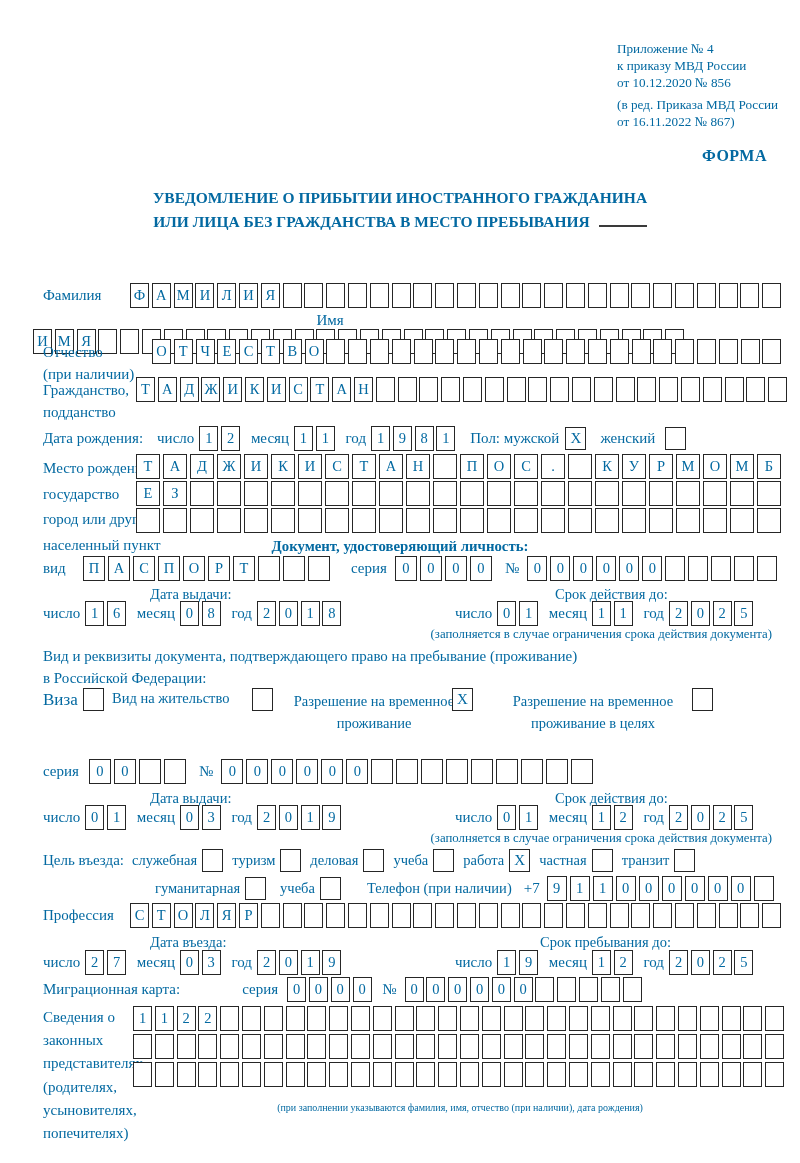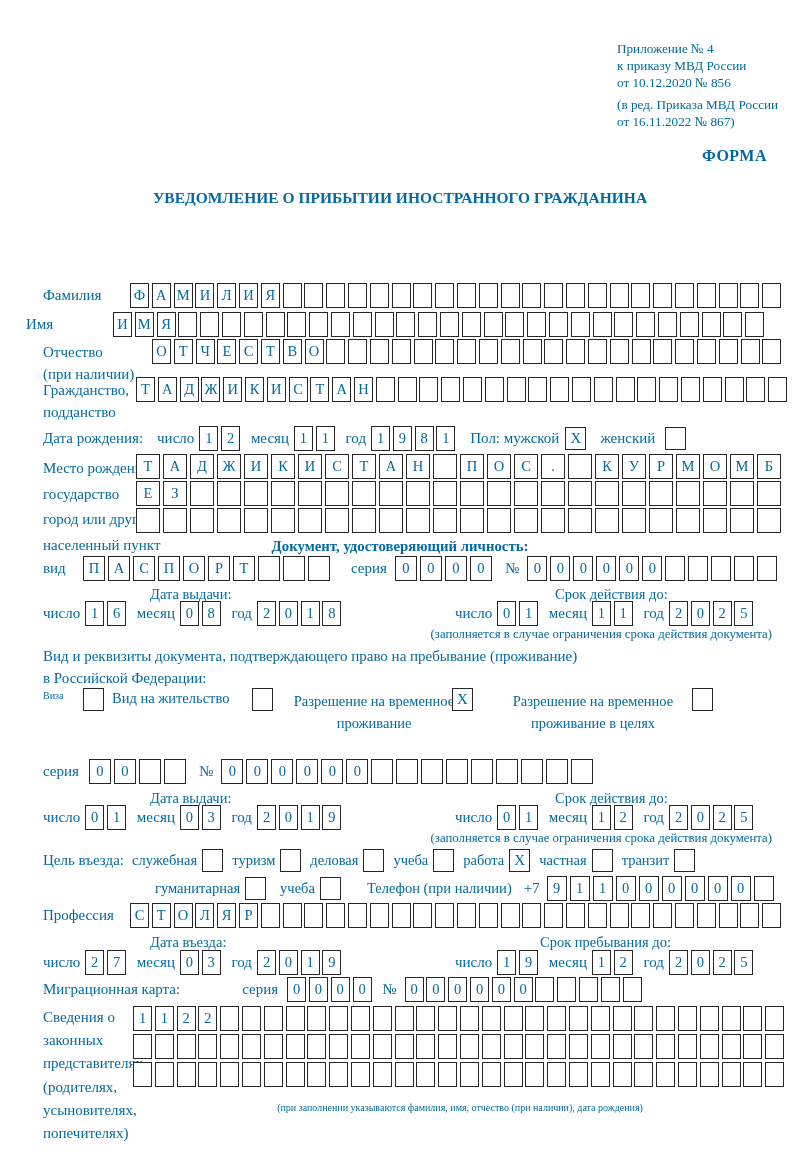--- a/index.html
+++ b/index.html
@@ -53,20 +53,23 @@
     <div>к приказу МВД России</div>
     <div>от 10.12.2020 № 856</div>
     <div class="gap">(в ред. Приказа МВД России</div>
     <div>от 16.11.2022 № 867)</div>
   </div>
 
   <div class="abs forma" style="right:33px;top:147px;">ФОРМА</div>
 
   <div class="abs title" style="top:186px;left:0;">
     <div>УВЕДОМЛЕНИЕ О ПРИБЫТИИ ИНОСТРАННОГО ГРАЖДАНИНА</div>
+    <div>
+      <span>ИЛИ ЛИЦА БЕЗ ГРАЖДАНСТВА В МЕСТО ПРЕБЫВАНИЯ</span><span class="uline"></span>
+    </div>
   </div>
 
 
   <div class="row" style="top:283px;left:43px;">
     <span class="lab" style="width:87px;">Фамилия</span>
     <span class="cells">
         <span class="cell">Ф</span>
         <span class="cell">А</span>
         <span class="cell">М</span>
         <span class="cell">И</span>
@@ -92,21 +95,21 @@
         <span class="cell"></span>
         <span class="cell"></span>
         <span class="cell"></span>
         <span class="cell"></span>
         <span class="cell"></span>
         <span class="cell"></span>
         <span class="cell"></span>
       </span>
   </div>
 
-  <div class="row" style="top:312px;left:26px;">
+  <div class="row" style="top:312px;left:33px;flex-direction:column;">
     <span class="lab" style="width:87px;">Имя</span>
     <span class="cells">
         <span class="cell">И</span>
         <span class="cell">М</span>
         <span class="cell">Я</span>
         <span class="cell"></span>
         <span class="cell"></span>
         <span class="cell"></span>
         <span class="cell"></span>
         <span class="cell"></span>
@@ -403,21 +406,21 @@
       </span>
   </div>
   <div class="abs note" style="top:627px;right:28px;">(заполняется в случае ограничения срока действия документа)</div>
 
   <div class="abs para" style="top:645px;left:43px;">
     <div>Вид и реквизиты документа, подтверждающего право на пребывание (проживание)</div>
     <div>в Российской Федерации:</div>
   </div>
 
   <div class="abs" style="top:688px;left:0;width:800px;height:66px;">
-    <span class="abs lab" style="left:43px;top:2px;font-size:10px;">Виза</span>
+    <span class="abs lab" style="left:43px;top:2px;font-size:17px;">Виза</span>
     <span class="abs chk" style="left:83px;top:0;"></span>
     <span class="abs lab" style="left:112px;top:2px;font-size:14.5px;">Вид на жительство</span>
     <span class="abs chk" style="left:252px;top:0;"></span>
     <div class="abs opt" style="left:283px;top:2px;width:182px;">
       <div>Разрешение на временное</div>
       <div>проживание</div>
     </div>
     <span class="abs chk" style="left:452px;top:0;">X</span>
     <div class="abs opt" style="left:500px;top:2px;width:186px;">
       <div>Разрешение на временное</div>

